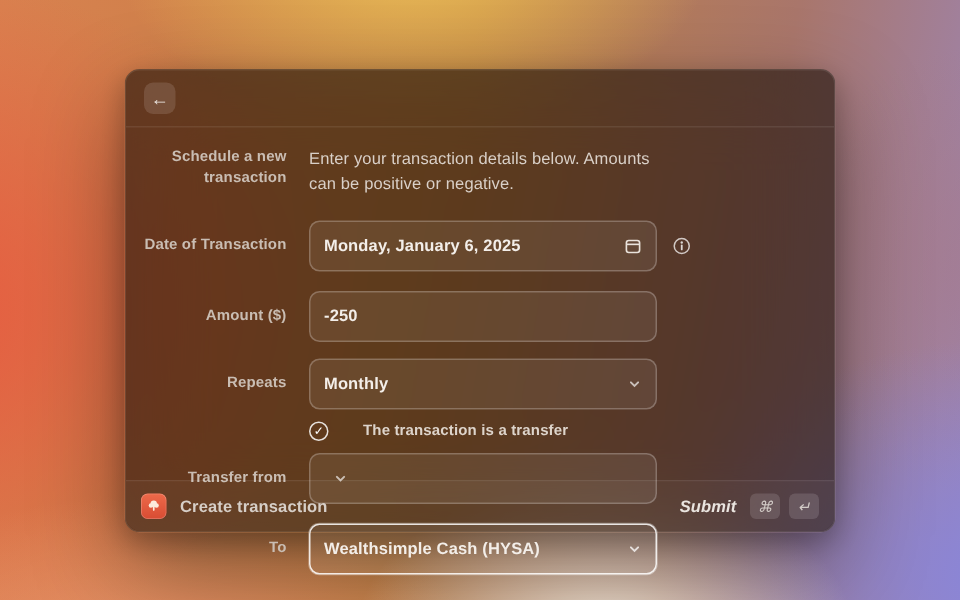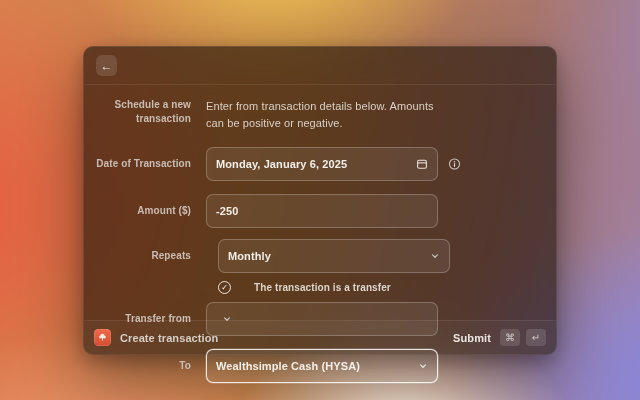--- a/index.html
+++ b/index.html
@@ -64,21 +64,21 @@
     display: flex; align-items: center; padding: 16px 9px;
     font-family: "Liberation Sans", sans-serif;
     letter-spacing: 0.1px;
   }
   input.field { outline: none; }
   .field .grow { flex: 1 1 auto; white-space: nowrap; overflow: hidden; }
   .select { cursor: pointer; justify-content: space-between; }
   .select.focused { border-color: rgba(255,255,255,0.85); box-shadow: 0 0 0 0.5px rgba(255,255,255,0.35); }
 
   .row.tight { margin-bottom: 11px; }
-  .row.tighter { margin-bottom: 8px; gap: 12px; }
+  .row.tighter { margin-bottom: 8px; }
 
   .checkbox-row { display: flex; align-items: center; gap: 7px; cursor: pointer; }
   .checkbox {
     width: 13px; height: 13px; border-radius: 50%; flex: none;
     border: 1px solid rgba(255,255,255,0.85);
     display: flex; align-items: center; justify-content: center;
     font-size: 8px; color: #fff; line-height: 1;
   }
   .checkbox-label { font-size: 10px; font-weight: 700; color: #ddd4cb; letter-spacing: 0.1px; margin-left: 16px; }
 
@@ -95,21 +95,21 @@
     border-radius: 0 0 10px 10px;
     display: flex; align-items: center; padding: 0 10px;
   }
   .app-icon {
     width: 17px; height: 17px; border-radius: 4.5px; flex: none;
     background: linear-gradient(180deg, #ee6a4a, #d84c33);
     display: flex; align-items: center; justify-content: center;
     box-shadow: inset 0 0 0 0.5px rgba(255,255,255,0.25);
   }
   .footer-action { font-size: 11px; color: #d6cec7; margin-left: 9px; letter-spacing: 0.1px; font-weight: bold; }
-  .footer-right { margin-left: auto; display: flex; align-items: center; gap: 6px; cursor: pointer; }
+  .footer-right { margin-left: auto; display: flex; align-items: center; gap: 6px; cursor: pointer; font-style: italic; }
   .submit-label { font-size: 11px; font-weight: 600; color: #eae5e0; margin-right: 3px; letter-spacing: 0.1px; }
   .key-badge {
     min-width: 20px; height: 17px; padding: 0 4px; border-radius: 4px;
     background: rgba(255,255,255,0.13);
     display: flex; align-items: center; justify-content: center;
     font-size: 10px; color: #d2ccc7;
   }
   svg { display: block; }
 </style>
 </head>
@@ -120,21 +120,21 @@
   <div class="win-header">
     <div class="back-btn">
       <span>←</span>
     </div>
   </div>
 
   <div class="content">
 
     <div class="row top">
       <div class="label-col">Schedule a new transaction</div>
-      <div class="section-desc">Enter from transaction details below. Amounts can be positive or negative.</div>
+      <div class="section-desc">Enter your transaction details below. Amounts can be positive or negative.</div>
     </div>
 
     <div class="row">
       <div class="label-col">Date of Transaction</div>
       <div class="field-col">
         <div class="field">
           <span class="grow">Monday, January 6, 2025</span>
           <span class="suffix-icon">
             <svg width="12" height="12" viewBox="0 0 12 12" fill="none" stroke="#e9e2db" stroke-width="1.1">
               <rect x="1.6" y="2.3" width="8.8" height="8" rx="1.6"></rect>

